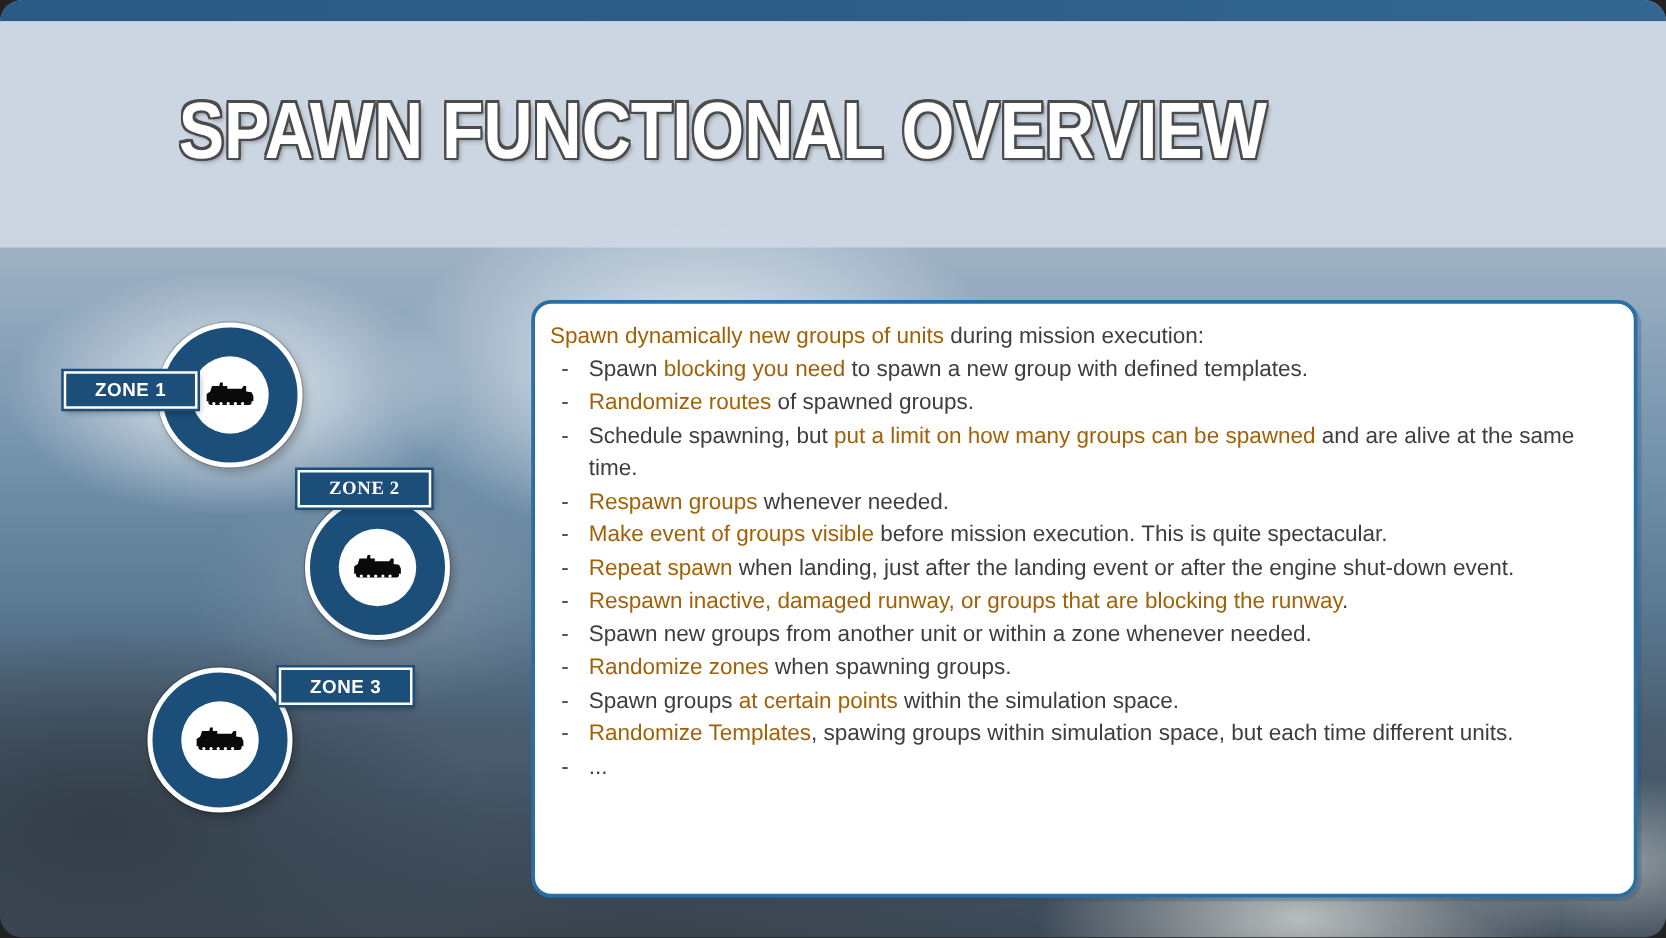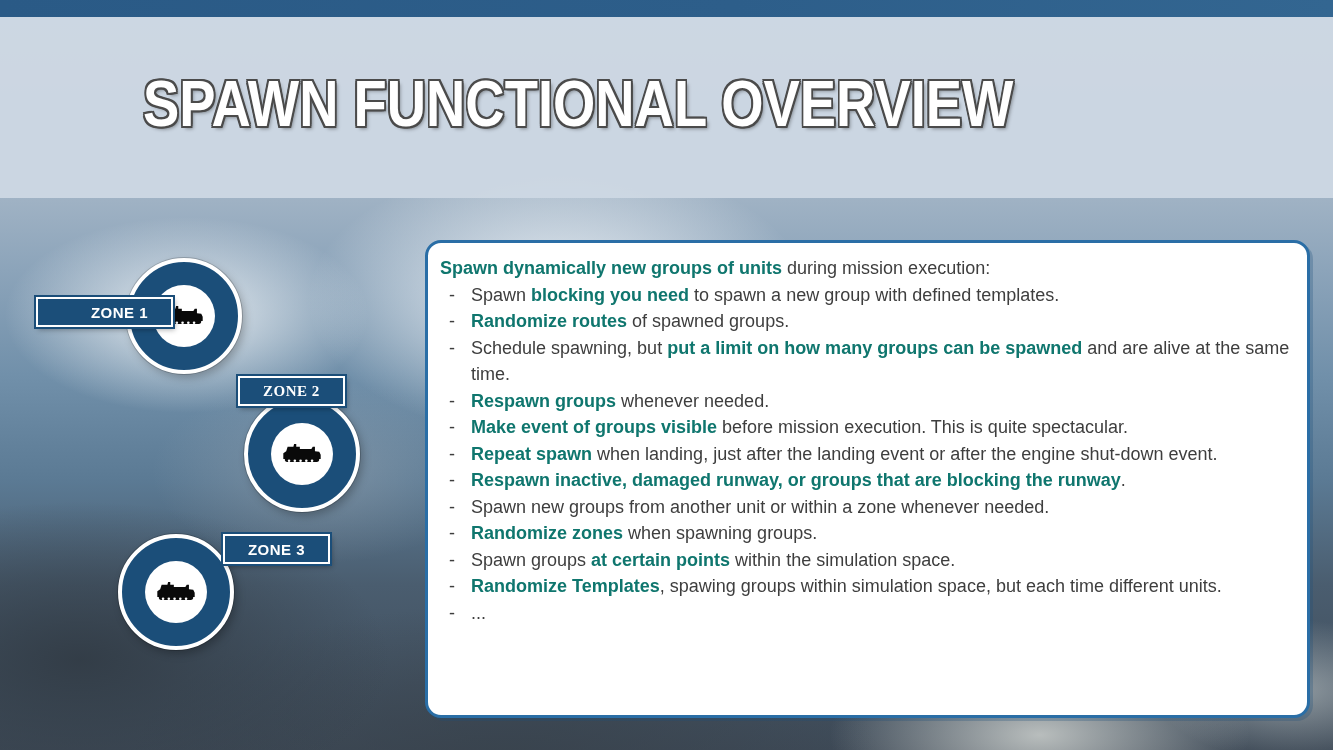--- a/index.html
+++ b/index.html
@@ -1,18 +1,19 @@
 <!DOCTYPE html>
 <html style="--accent: #1b4e79; --panel-border: #2a6ea6; --text: #3e3e3e;"><head>
 <meta charset="utf-8">
 <style>
   html,body{margin:0;padding:0;background:#222;}
   .slide{
     position:relative;width:1333px;height:750px;overflow:hidden;
     font-family:"Liberation Sans",sans-serif;
+    border-radius:18px;
     -webkit-font-smoothing:antialiased;
   }
   
   .sky{
     position:absolute;inset:0;
     background:
       radial-gradient(ellipse 260px 140px at 14% 42%, rgba(245,248,250,.85), rgba(245,248,250,0) 70%),
       radial-gradient(ellipse 360px 200px at 42% 40%, rgba(250,252,254,.92), rgba(250,252,254,0) 70%),
       radial-gradient(ellipse 240px 130px at 24% 63%, rgba(160,170,180,.45), rgba(160,170,180,0) 70%),
       radial-gradient(ellipse 300px 130px at 78% 98%, rgba(215,218,214,.8), rgba(215,218,214,0) 70%),
@@ -54,40 +55,40 @@
   }
   .zone-inner svg{display:block;}
   .zone-label{
     position:absolute;width:103px;height:26px;z-index:3;
     background:var(--accent);border:2px solid #ffffff;
     box-shadow:0 0 0 2px var(--accent), 2px 3px 5px rgba(0,0,0,.3);
     color:#ffffff;font-size:15px;font-weight:bold;letter-spacing:.5px;
     display:flex;align-items:center;justify-content:center;
   }
   #zone1-circle{left:126px;top:258px;}
-  #zone1-label {left:36px; top:297px;padding-left:30px;}
+  #zone1-label {left:51px; top:297px;}
   #zone2-circle{left:244px;top:396px;}
   #zone2-label {left:238px;top:376px;font-family:Liberation Serif, serif;}
   #zone3-circle{left:118px;top:534px;}
   #zone3-label {left:223px;top:534px;}
   
   .panel{
     position:absolute;left:425px;top:240px;width:885px;height:478px;
     box-sizing:border-box;border:3px solid var(--panel-border);
     border-radius:16px;background:#ffffff;
     box-shadow:3px 3px 0 rgba(27,78,121,.28);
     padding:12px 16px 10px 12px;
     color:var(--text);font-size:18px;line-height:26.5px;
   }
   .panel .intro{margin:0;}
   .panel ul{margin:0;padding:0 0 0 9px;list-style:none;}
   .panel li{display:flex;}
   .panel .dash{width:22px;flex:0 0 22px;}
   .panel .btext{flex:1;}
-  .b{font-weight:bold;color:#0f766e;}
+  .b{font-weight:normal;color:#a16207;}
 </style>
 </head>
 <body>
 
 <div class="slide">
   <div class="sky"></div>
   <div class="topbar"></div>
 
   <div class="title-band"></div>
   <h1 class="slide-title">SPAWN FUNCTIONAL OVERVIEW</h1>

